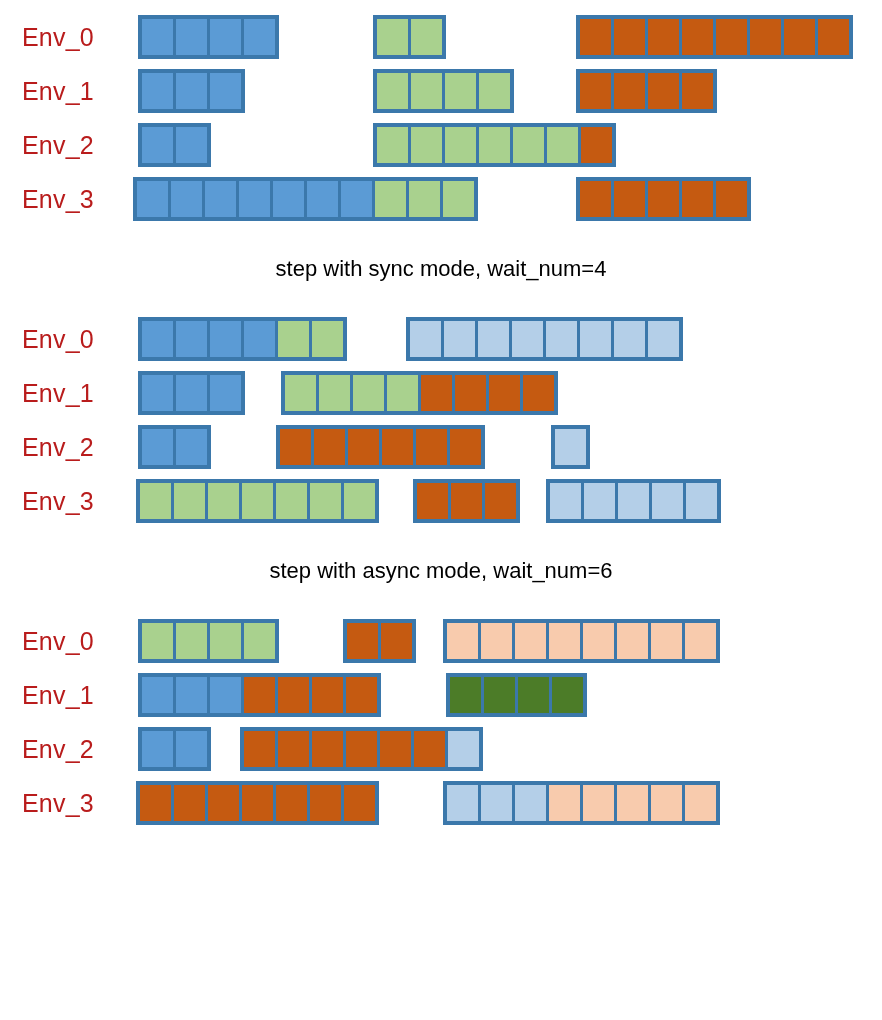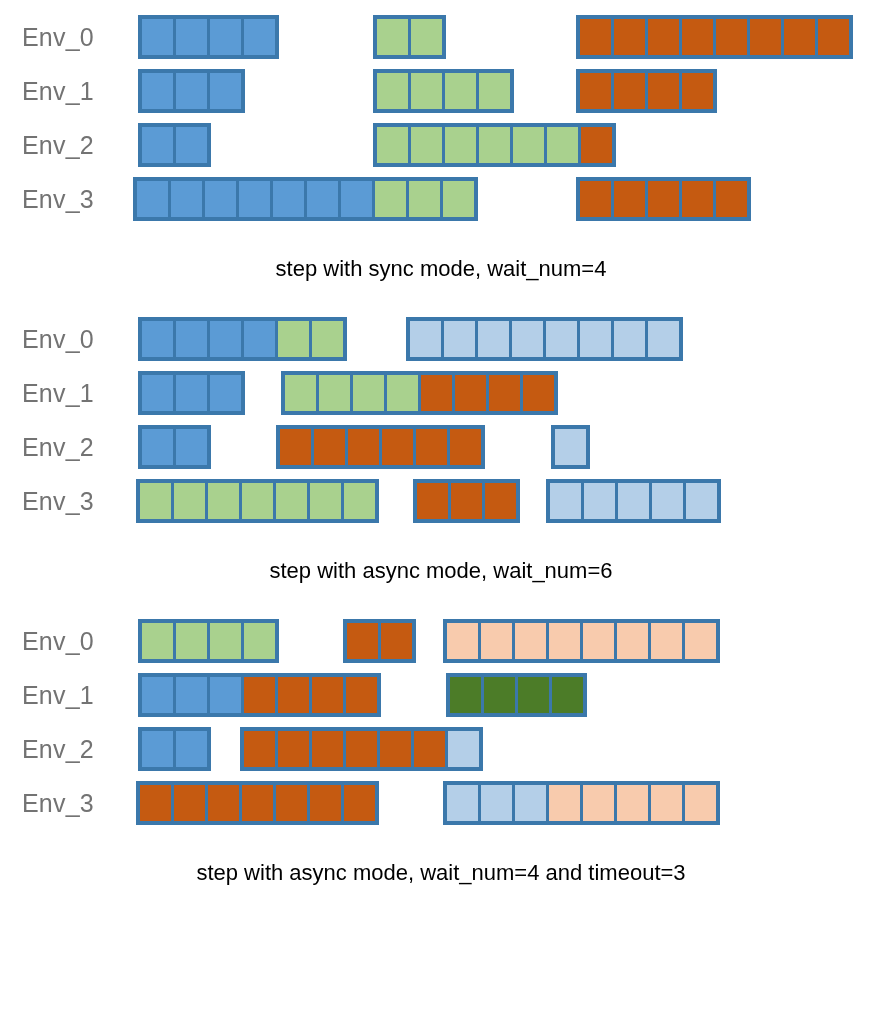--- a/index.html
+++ b/index.html
@@ -24,21 +24,21 @@
     height: 54px;
   }
   .row-label {
     position: absolute;
     left: 22px;
     top: 50%;
     transform: translateY(-50%);
     font-size: 25px;
     line-height: 1;
     letter-spacing: 0.2px;
-    color: #737373;
+    color: #b91c1c;
     white-space: nowrap;
   }
   .track {
     position: absolute;
     left: 0;
     top: 0;
     right: 0;
     bottom: 0;
   }
   .block {
@@ -353,17 +353,14 @@
             <div class="cell ltblue"></div>
             <div class="cell ltblue"></div>
             <div class="cell ltorange"></div>
             <div class="cell ltorange"></div>
             <div class="cell ltorange"></div>
             <div class="cell ltorange"></div>
             <div class="cell ltorange"></div>
           </div>
         </div>
       </div>
-      <div class="cap-wrap">
-        <div class="caption">step with async mode, wait_num=4 and timeout=3</div>
-      </div>
     </div>
   </div>
 
 </body></html>

